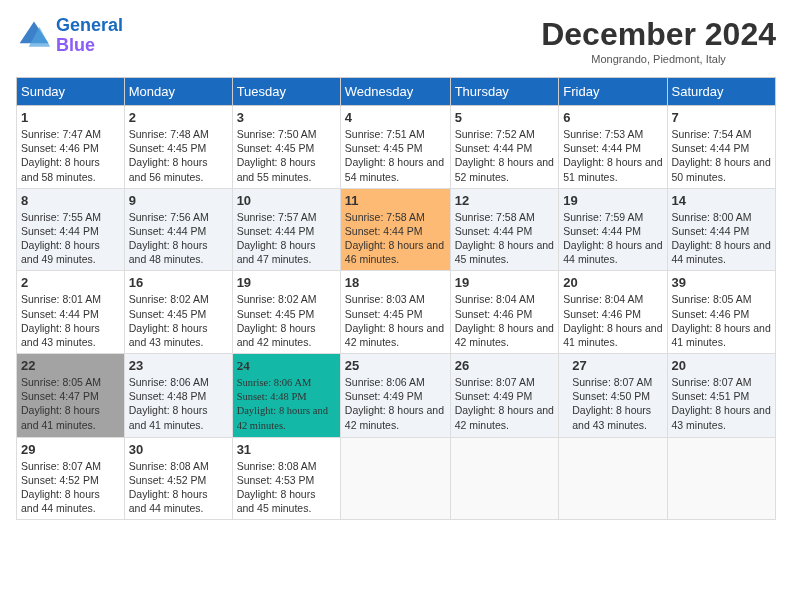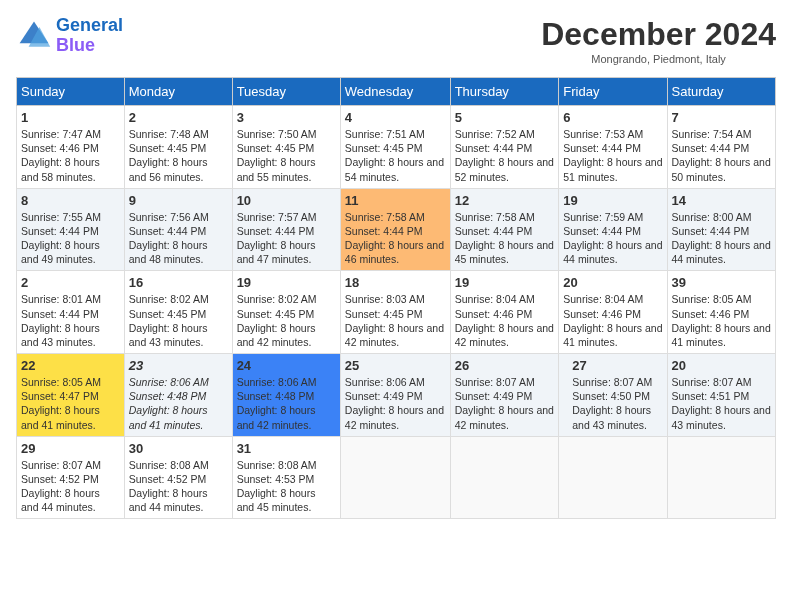--- a/index.html
+++ b/index.html
@@ -204,29 +204,29 @@
         <td>
           <span class="day-num">20</span>
           <div class="day-info">Sunrise: 8:04 AM<br>Sunset: 4:46 PM<br>Daylight: 8 hours and 41 minutes.</div>
         </td>
         <td>
           <span class="day-num">39</span>
           <div class="day-info">Sunrise: 8:05 AM<br>Sunset: 4:46 PM<br>Daylight: 8 hours and 41 minutes.</div>
         </td>
       </tr>
       <tr>
-        <td style="background: #fde047;">
+        <td style="background: #a3a3a3;">
           <span class="day-num">22</span>
           <div class="day-info">Sunrise: 8:05 AM<br>Sunset: 4:47 PM<br>Daylight: 8 hours and 41 minutes.</div>
         </td>
-        <td style="background: rgb(240, 244, 248); font-style: italic;">
+        <td style="background: rgb(240, 244, 248);">
           <span class="day-num">23</span>
           <div class="day-info">Sunrise: 8:06 AM<br>Sunset: 4:48 PM<br>Daylight: 8 hours and 41 minutes.</div>
         </td>
-        <td style="background: #3b82f6;">
+        <td style="background: #14b8a6; font-family: Liberation Serif, serif;">
           <span class="day-num">24</span>
           <div class="day-info">Sunrise: 8:06 AM<br>Sunset: 4:48 PM<br>Daylight: 8 hours and 42 minutes.</div>
         </td>
         <td style="background: rgb(240, 244, 248);">
           <span class="day-num">25</span>
           <div class="day-info">Sunrise: 8:06 AM<br>Sunset: 4:49 PM<br>Daylight: 8 hours and 42 minutes.</div>
         </td>
         <td style="background: rgb(240, 244, 248);">
           <span class="day-num">26</span>
           <div class="day-info">Sunrise: 8:07 AM<br>Sunset: 4:49 PM<br>Daylight: 8 hours and 42 minutes.</div>

